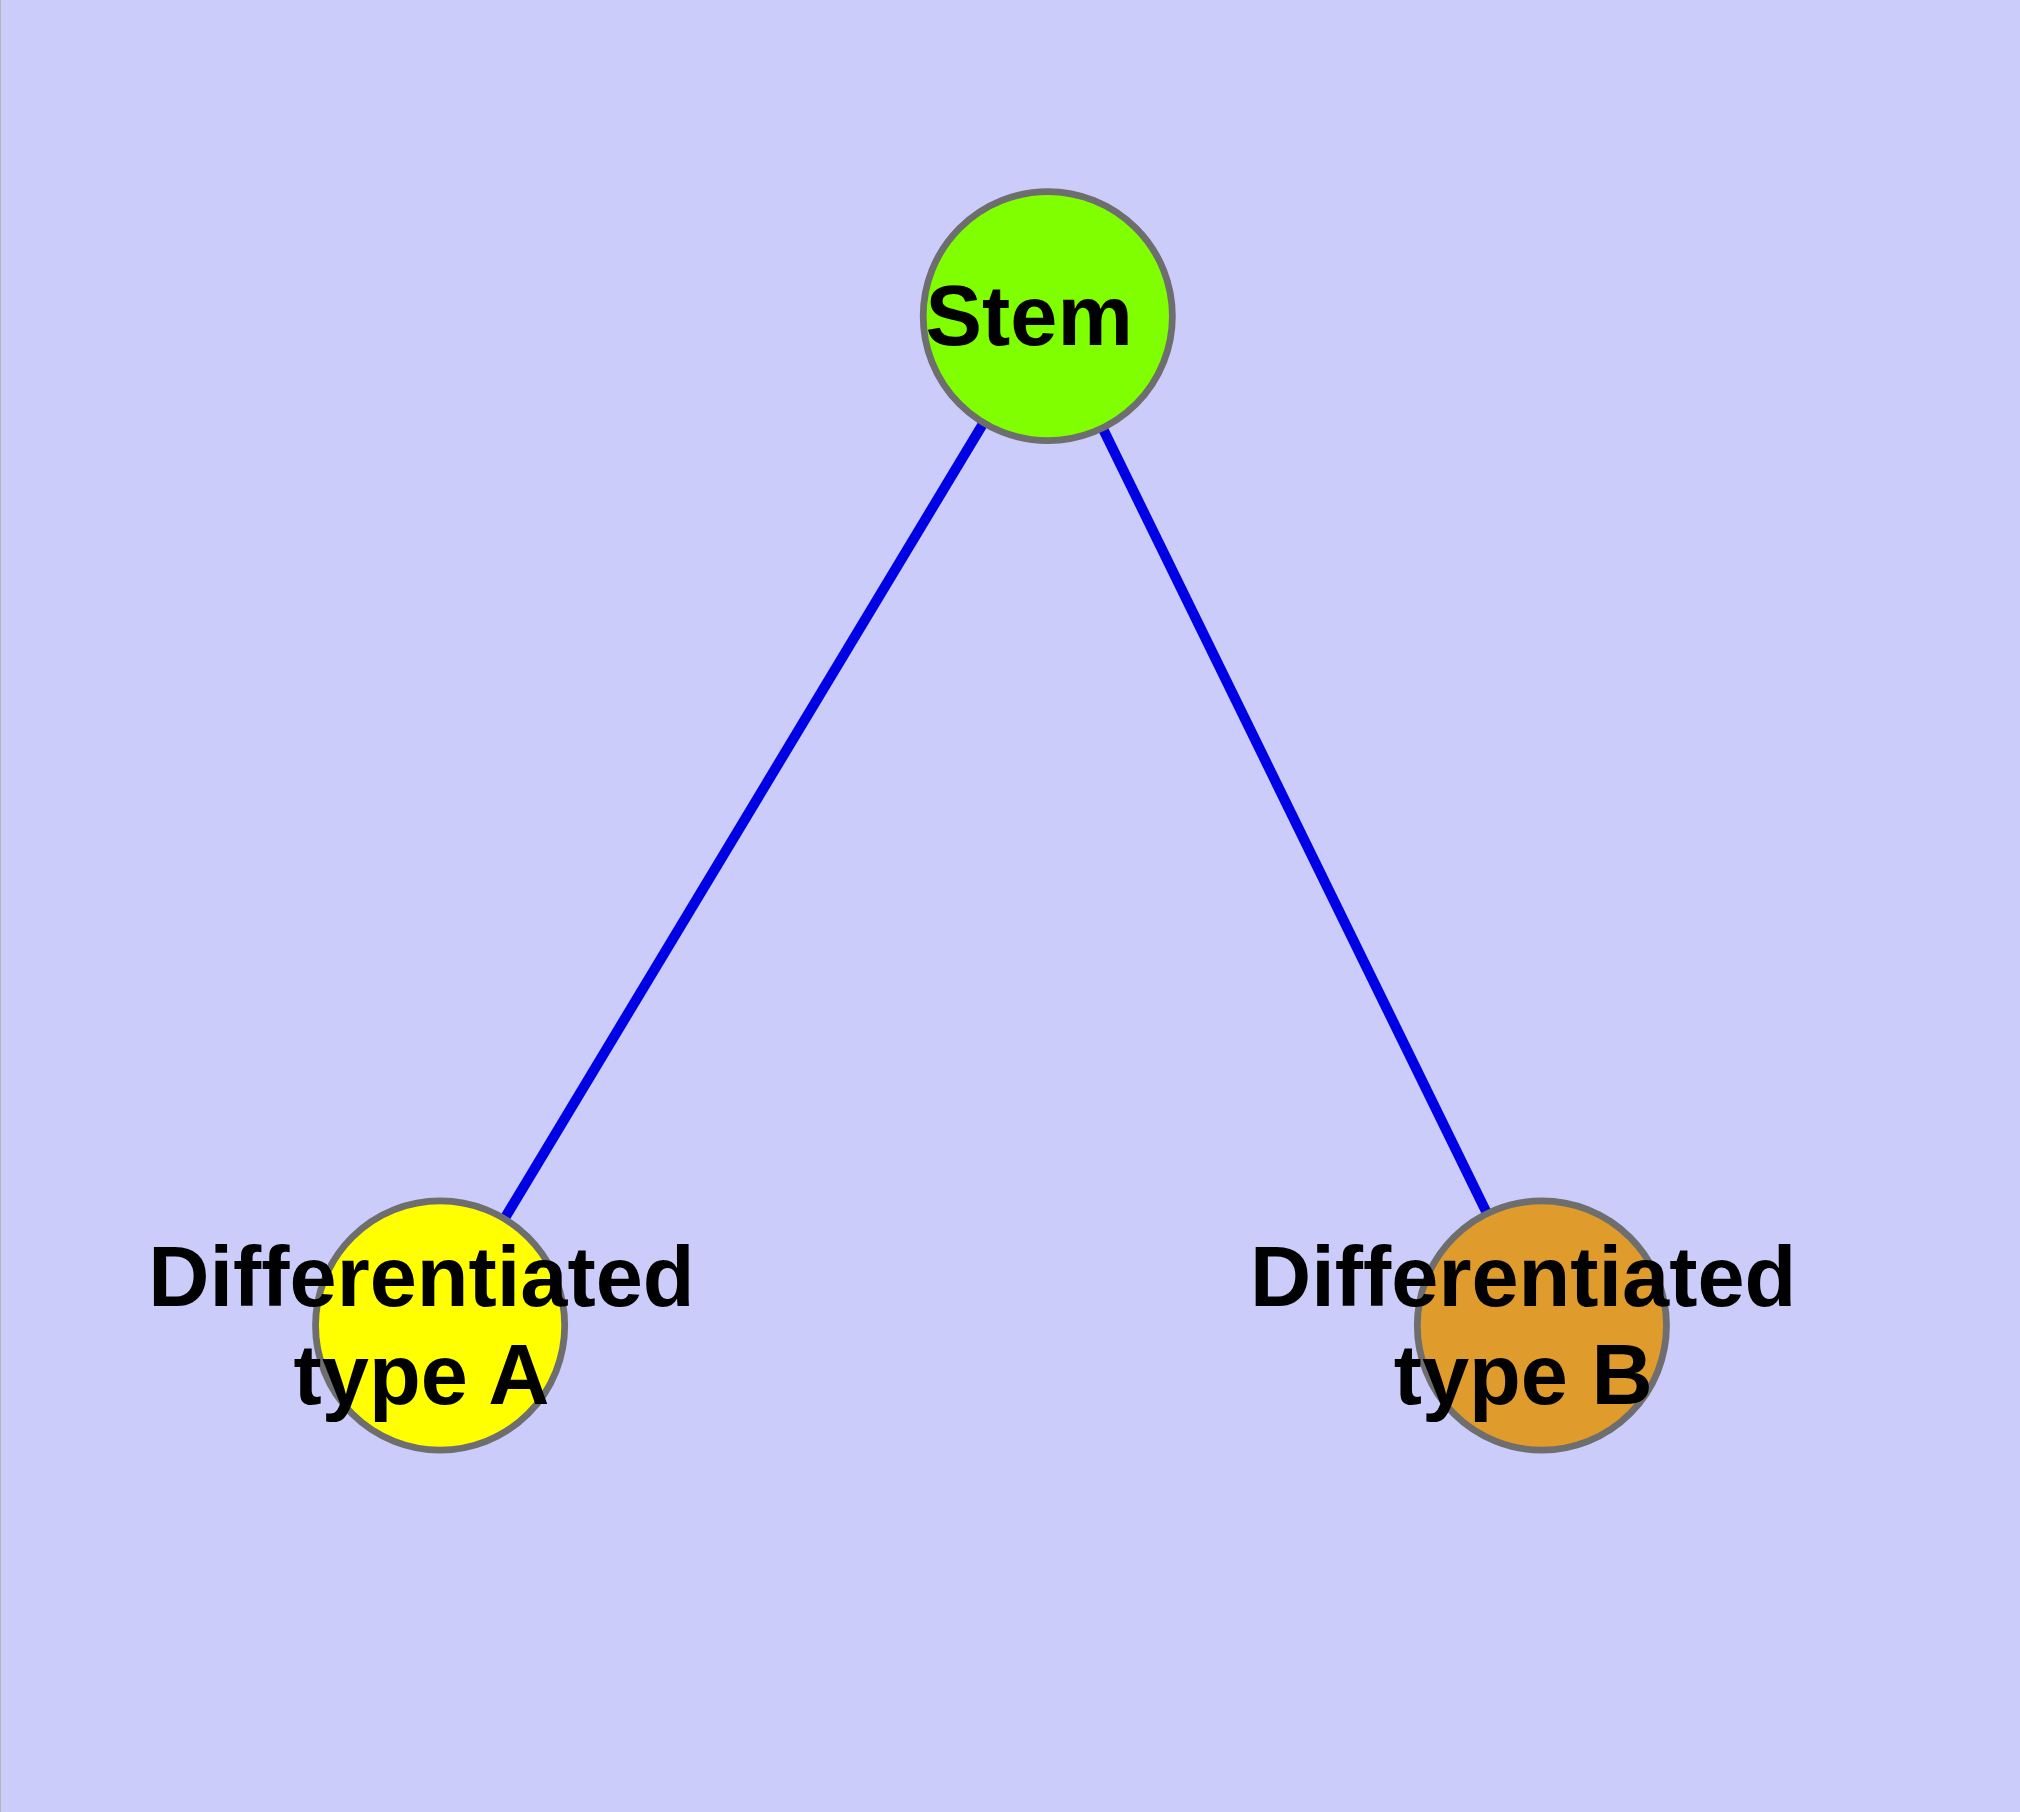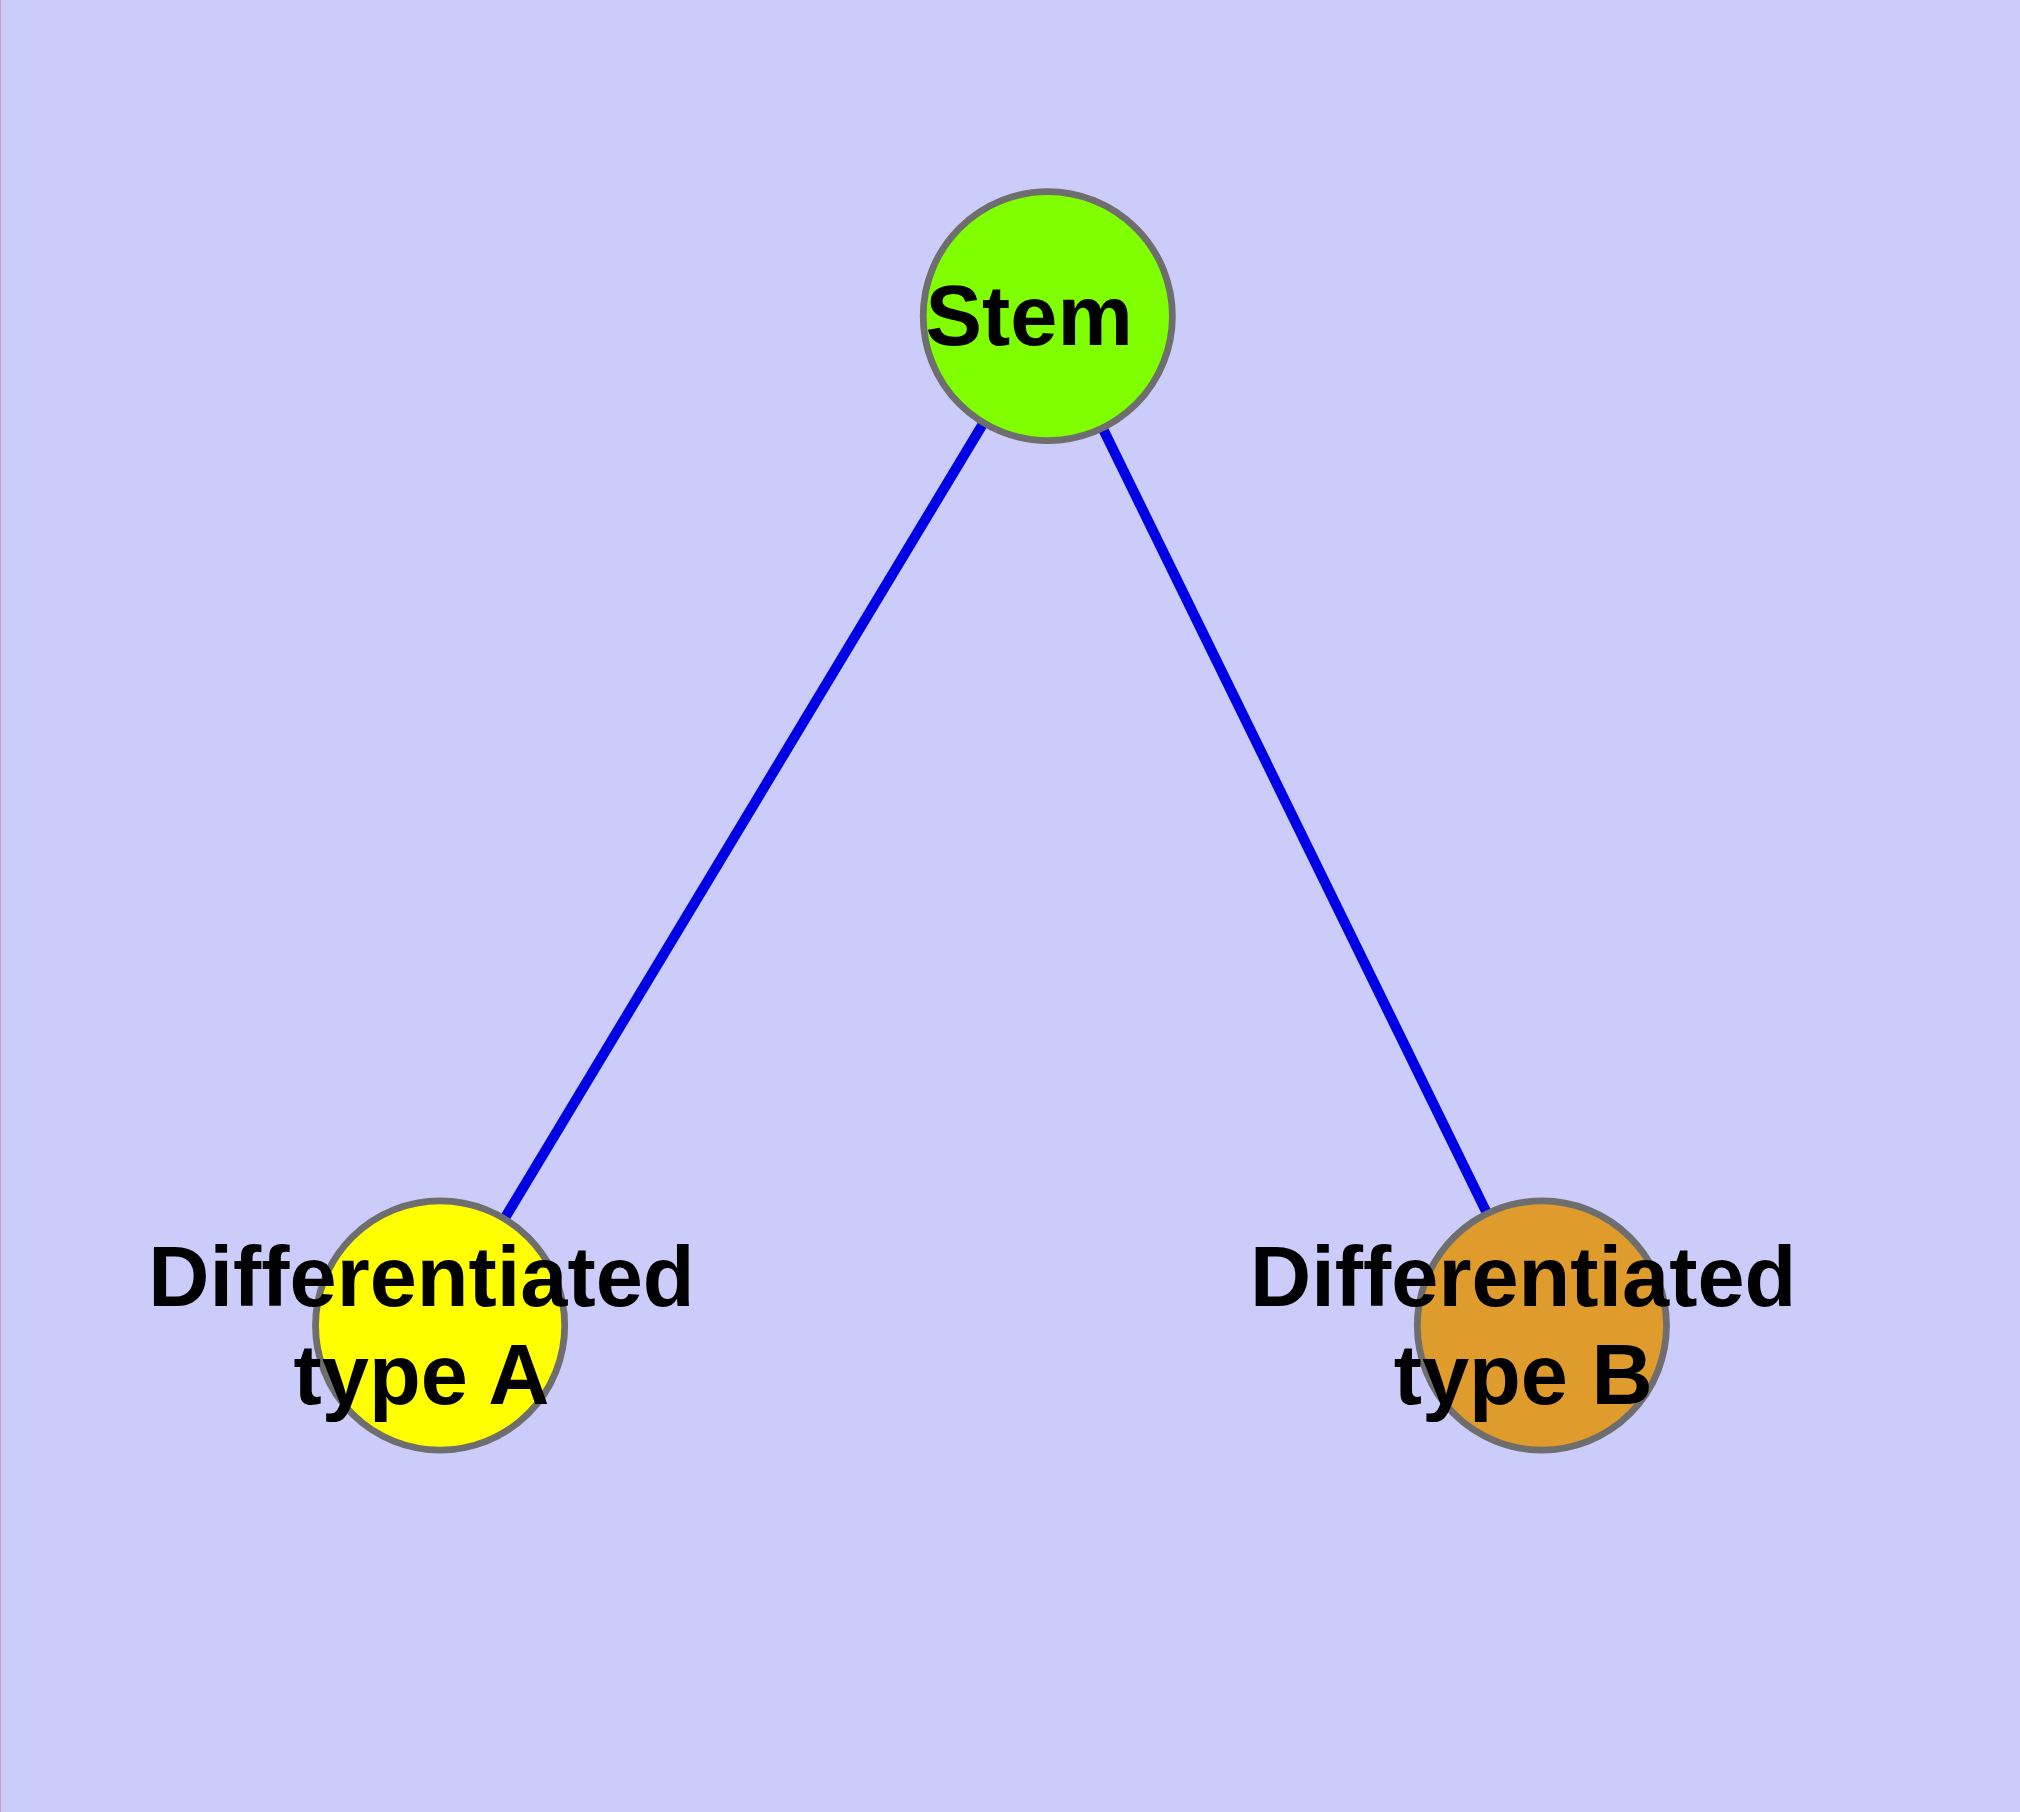--- a/index.html
+++ b/index.html
@@ -27,21 +27,21 @@
     font-family: "Liberation Sans", sans-serif;
     font-weight: bold;
     fill: #000000;
     text-anchor: middle;
     dominant-baseline: alphabetic;
   }
 </style>
 </head>
 <body>
 
-<div id="canvas" style="background: #be185d;">
+<div id="canvas" style="background: #4d7c0f;">
   <svg id="graph-svg" viewBox="0 0 2384 2138" xmlns="http://www.w3.org/2000/svg">
 
     <rect id="bg-rect" x="0" y="0" width="2384" height="2138" fill="#ccccfa"></rect>
 
     <g id="edges-layer">
         <line x1="1160.182602352383" y1="498.93935927240176" x2="594.8173976476172" y2="1438.0606407275982" stroke="#0000e4" stroke-width="12" stroke-linecap="butt" id="edge-stem-a"></line>
         <line x1="1300.6294941490257" y1="505.03040742965635" x2="1754.3705058509743" y2="1431.9695925703436" stroke="#0000e4" stroke-width="12" stroke-linecap="butt" id="edge-stem-b"></line>
       </g>
     <g id="nodes-layer">
         <circle cx="1236" cy="373" r="147" fill="#7fff00" stroke="#6e6e6e" stroke-width="8"></circle>

